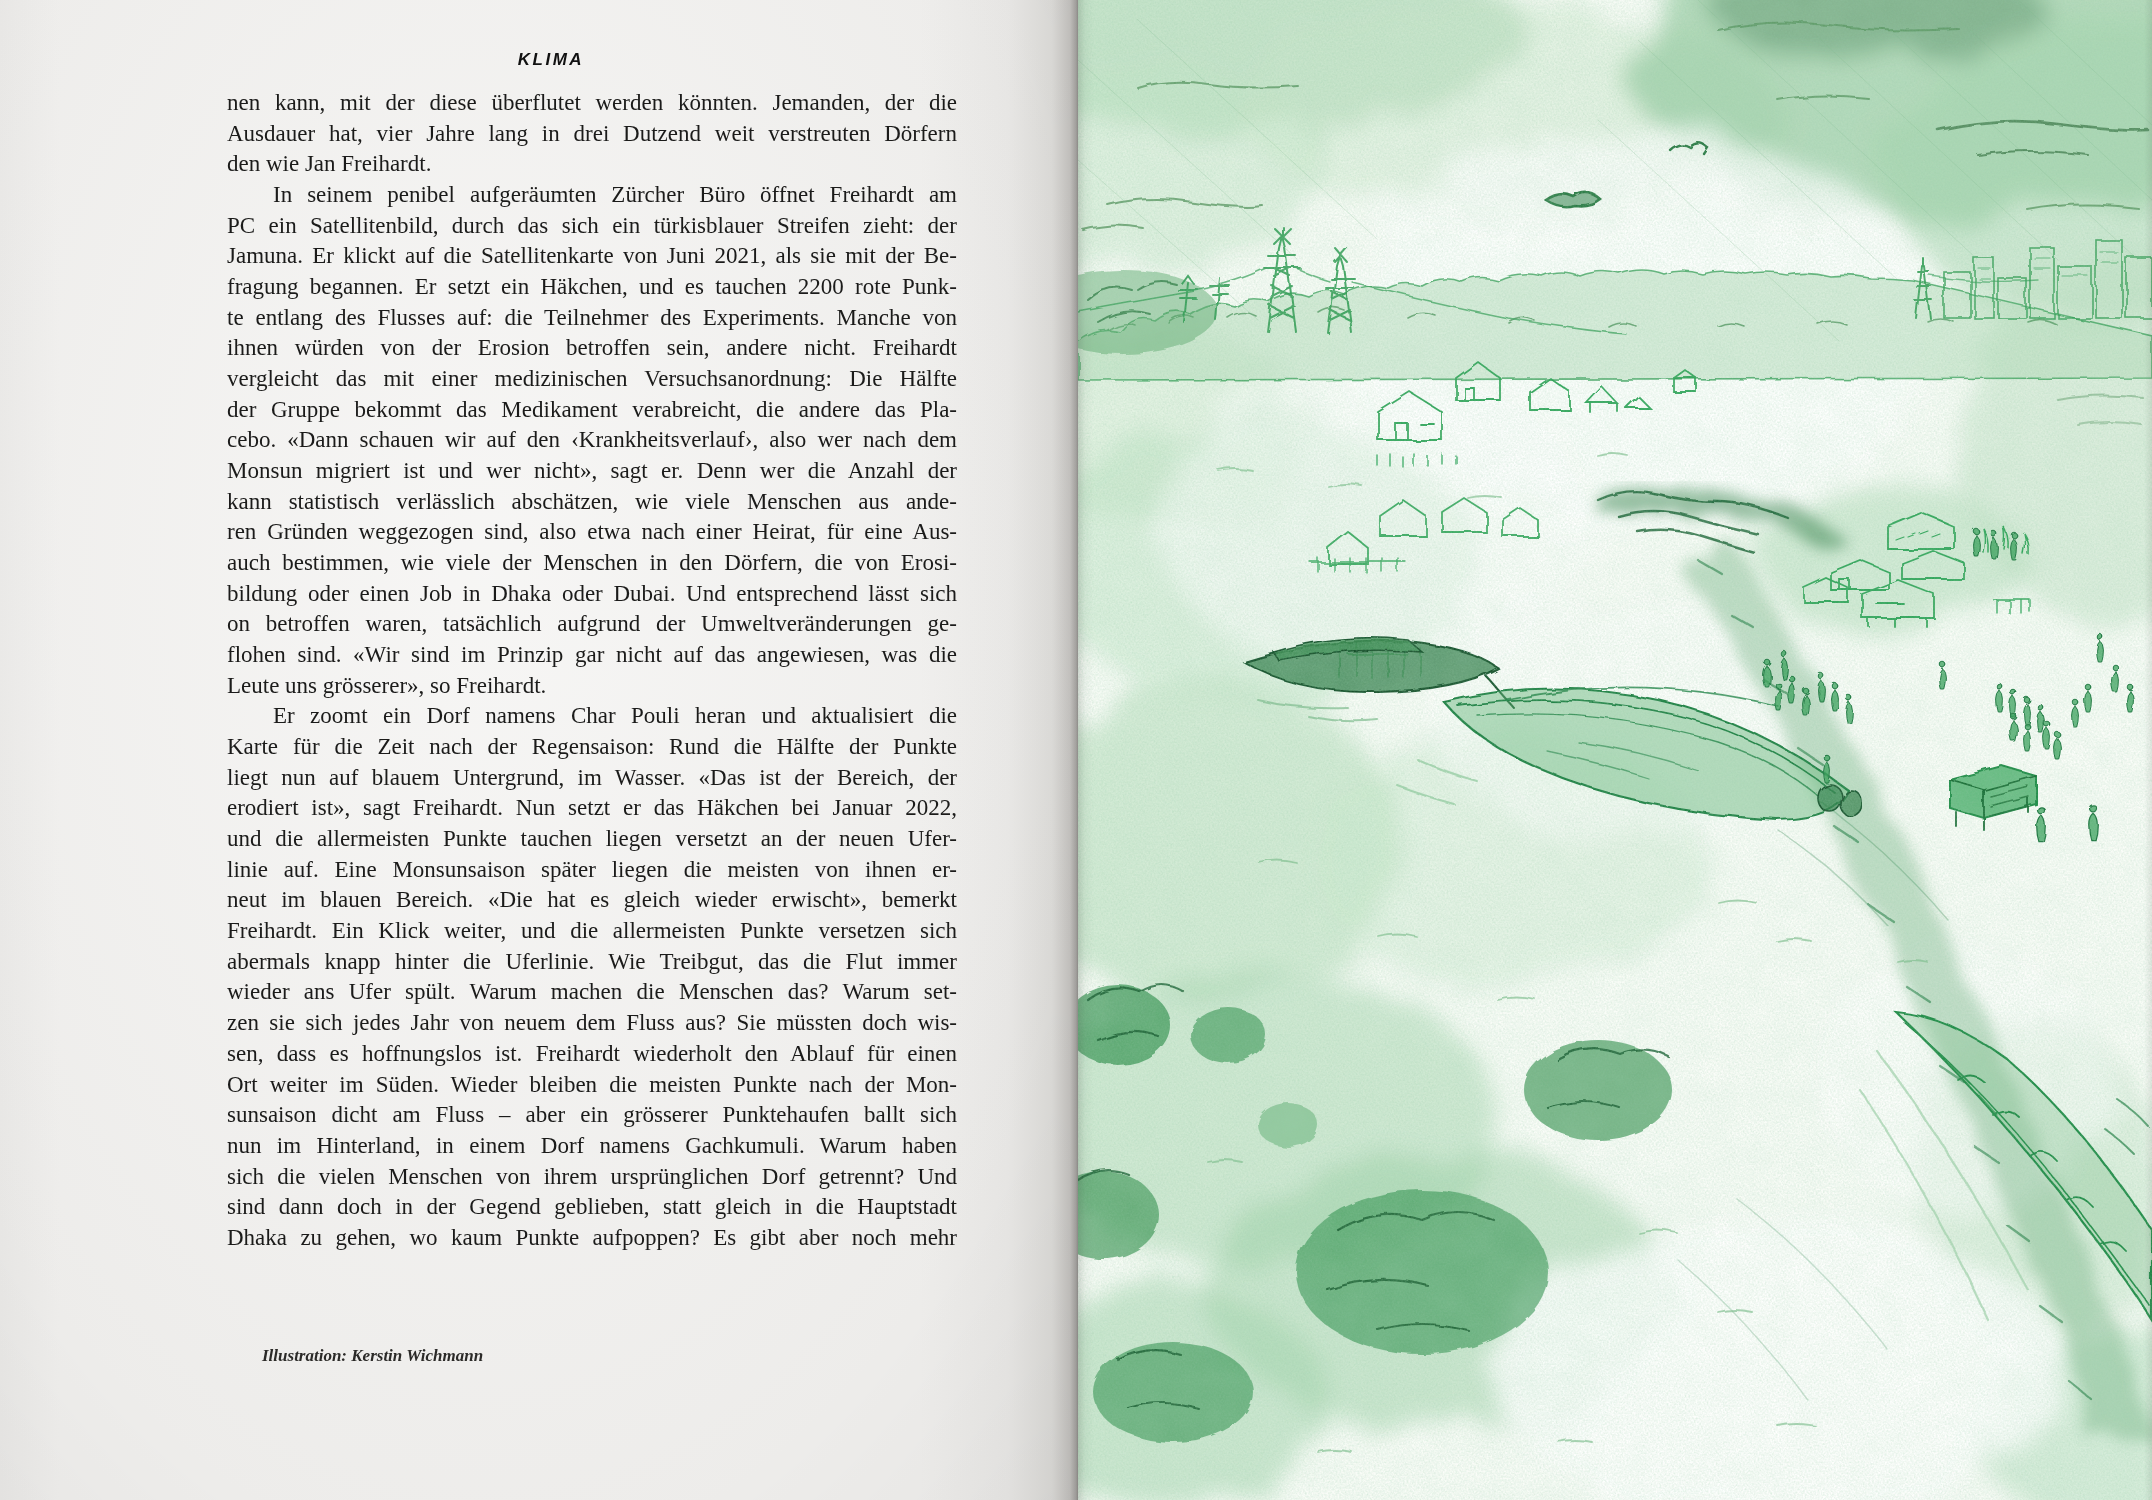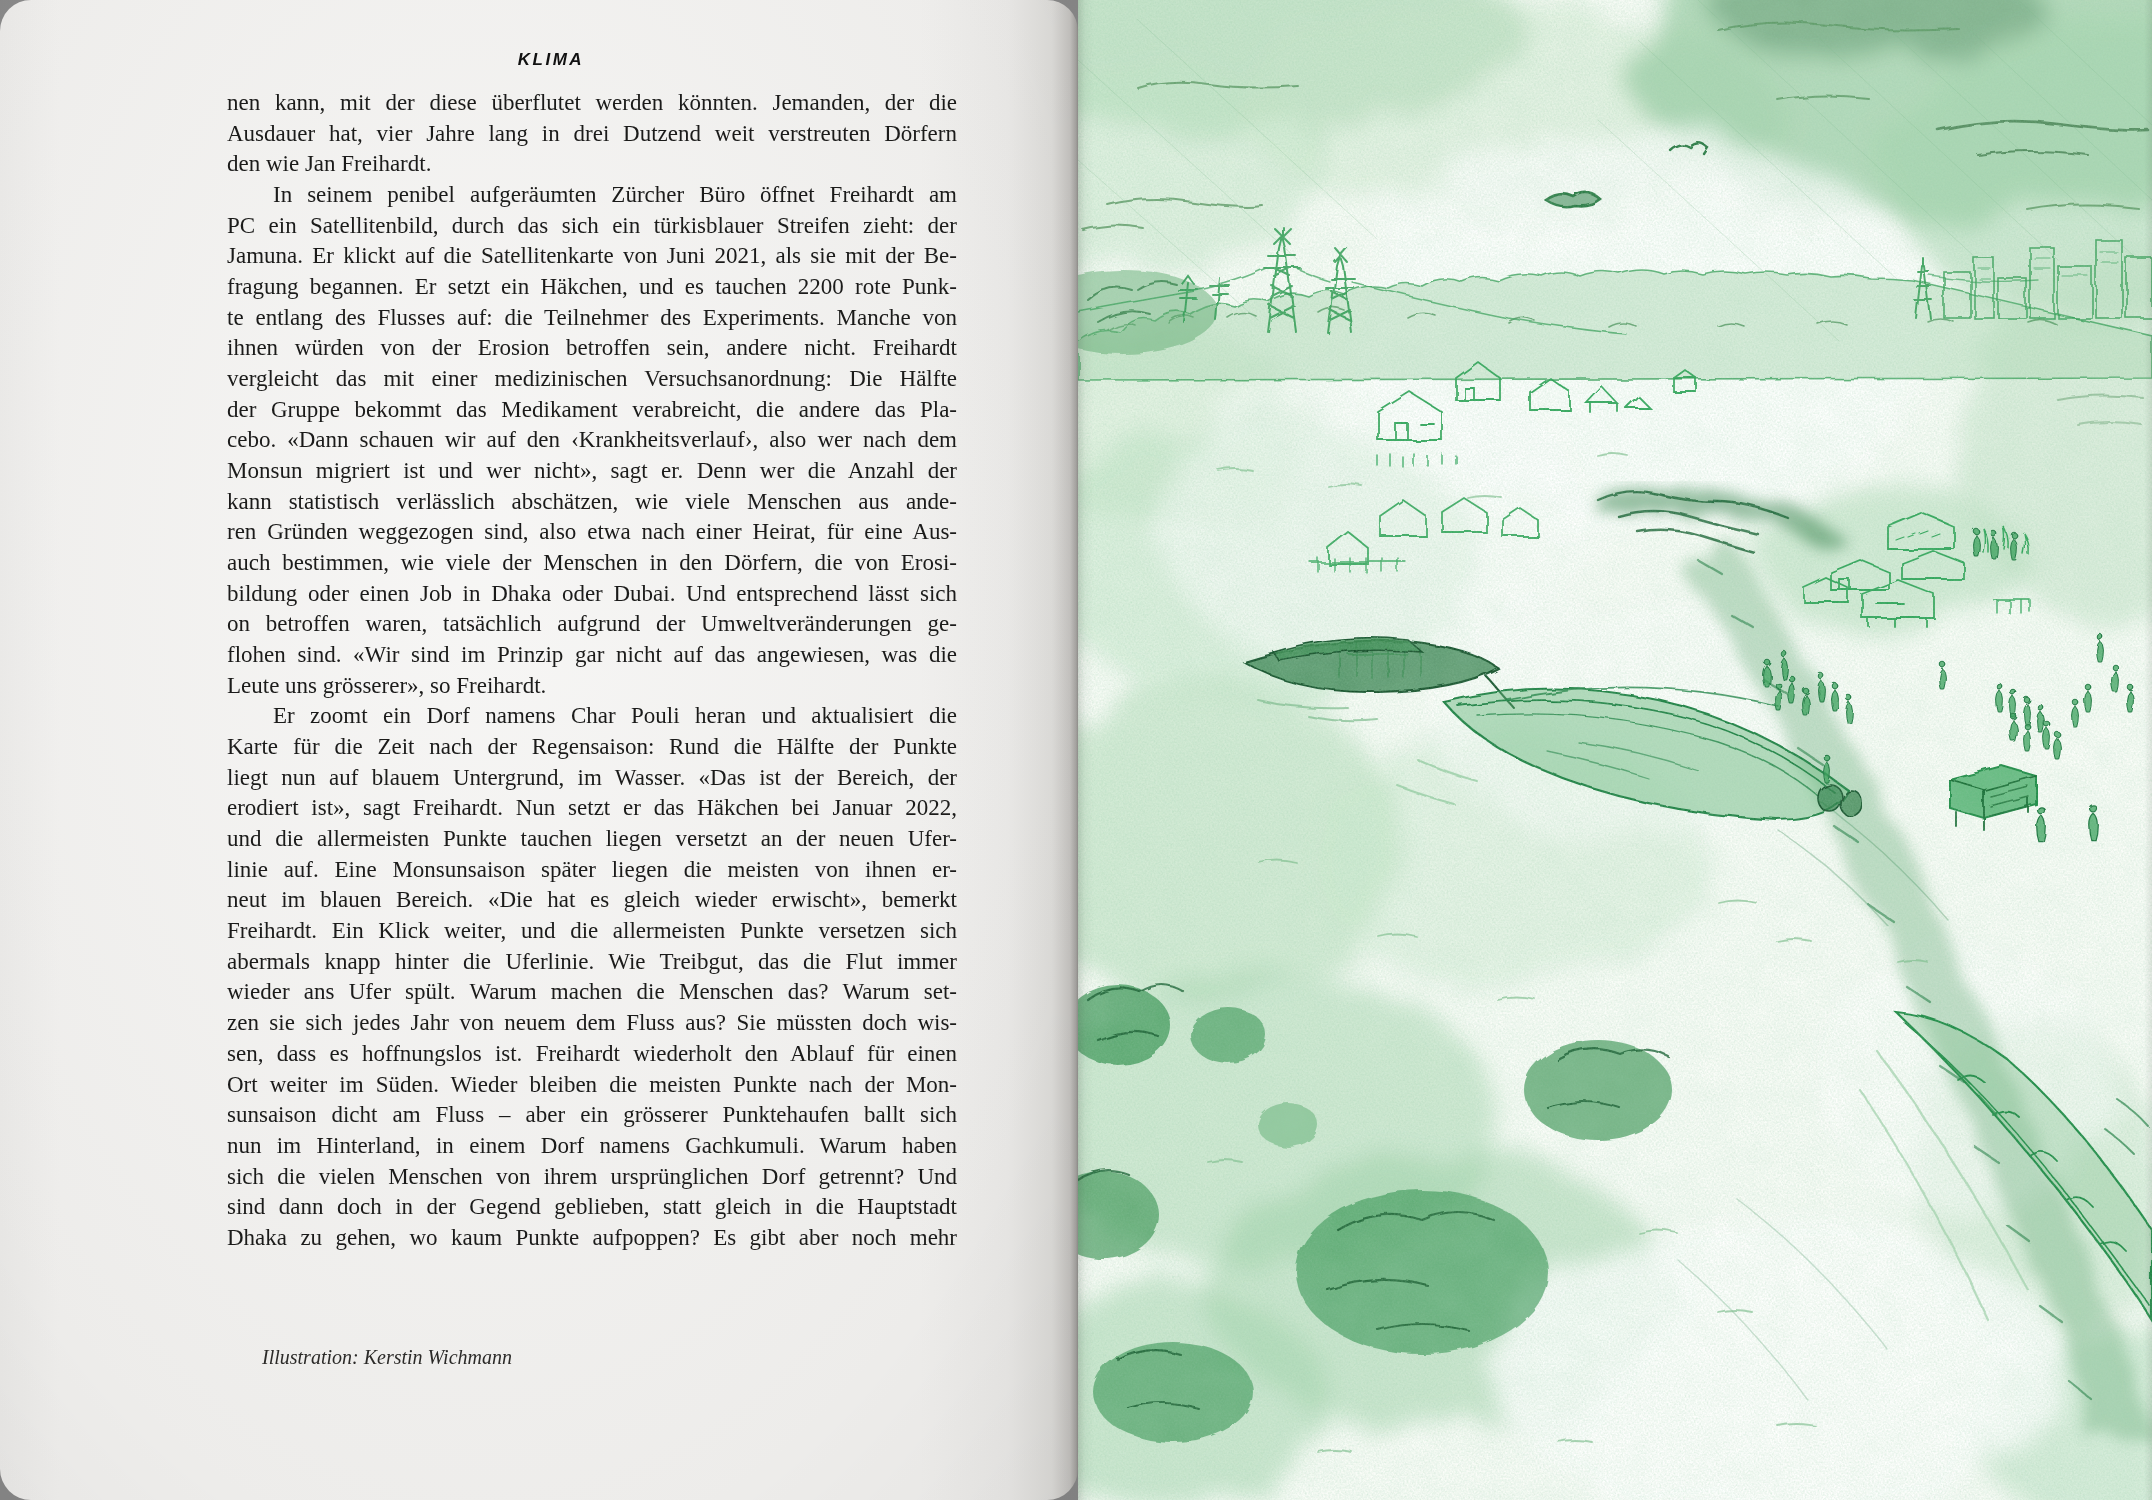--- a/index.html
+++ b/index.html
@@ -2,33 +2,33 @@
 <html lang="de"><head>
 <meta charset="utf-8">
 <style>
   html,body{margin:0;padding:0;background:#888;}
   .spread{position:relative;width:2152px;height:1500px;overflow:hidden;
           font-family:"Liberation Serif",serif;}
 
   
   .page-left{position:absolute;left:0;top:0;width:1078px;height:1500px;
     background:linear-gradient(90deg,#ecebe9 0px,#f2f1ef 60px,#f2f1ef 920px,
-               #ebeae8 1008px,#dddcd9 1052px,#c4c2bf 1070px,#a5a3a0 1076px,#8f8d8a 1078px);border-radius:31px;}
+               #ebeae8 1008px,#dddcd9 1052px,#c4c2bf 1070px,#a5a3a0 1076px,#8f8d8a 1078px);}
   .page-left .tone{position:absolute;inset:0;
     background:radial-gradient(ellipse at 45% 38%, rgba(255,255,255,.35), rgba(0,0,0,.02) 75%, rgba(0,0,0,.05));}
   .kicker{position:absolute;left:186px;top:50px;width:730px;text-align:center;
     font-family:"Liberation Sans",sans-serif;font-weight:bold;font-style:italic;
     font-size:17px;letter-spacing:2.5px;color:#111;}
   .textcol{position:absolute;left:227px;top:88px;width:730px;color:#1b1b1a;
     font-size:23px;line-height:30.68px;}
   .line{text-align:justify;text-align-last:justify;height:30.68px;}
   .line.par-end{text-align-last:left;}
   .line.indent{text-indent:46px;}
   .caption{position:absolute;left:262px;top:1346px;font-style:italic;
-    font-size:20px;color:#2b2a28;}
+    font-size:17px;color:#2b2a28;font-weight:bold;}
 
   
   .page-right{position:absolute;left:1078px;top:0;width:1074px;height:1500px;
     background:#fbfdf9;}
   .page-right svg{display:block;width:1074px;height:1500px;}
   .gutter-shade{position:absolute;left:0;top:0;width:16px;height:100%;
     background:linear-gradient(90deg,rgba(70,80,70,.20),rgba(70,80,70,.05) 7px,rgba(70,80,70,0));
     pointer-events:none;}
   .edge-shade{position:absolute;right:0;top:0;width:8px;height:100%;
     background:linear-gradient(270deg,rgba(40,50,40,.10),rgba(40,50,40,0));

